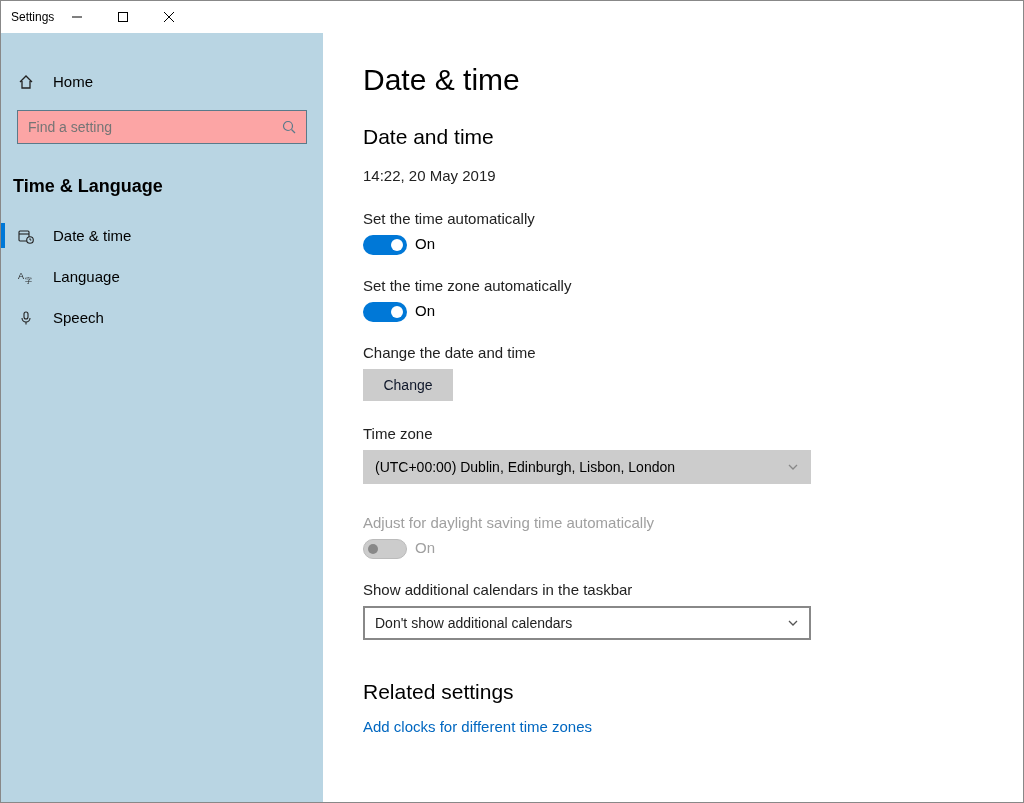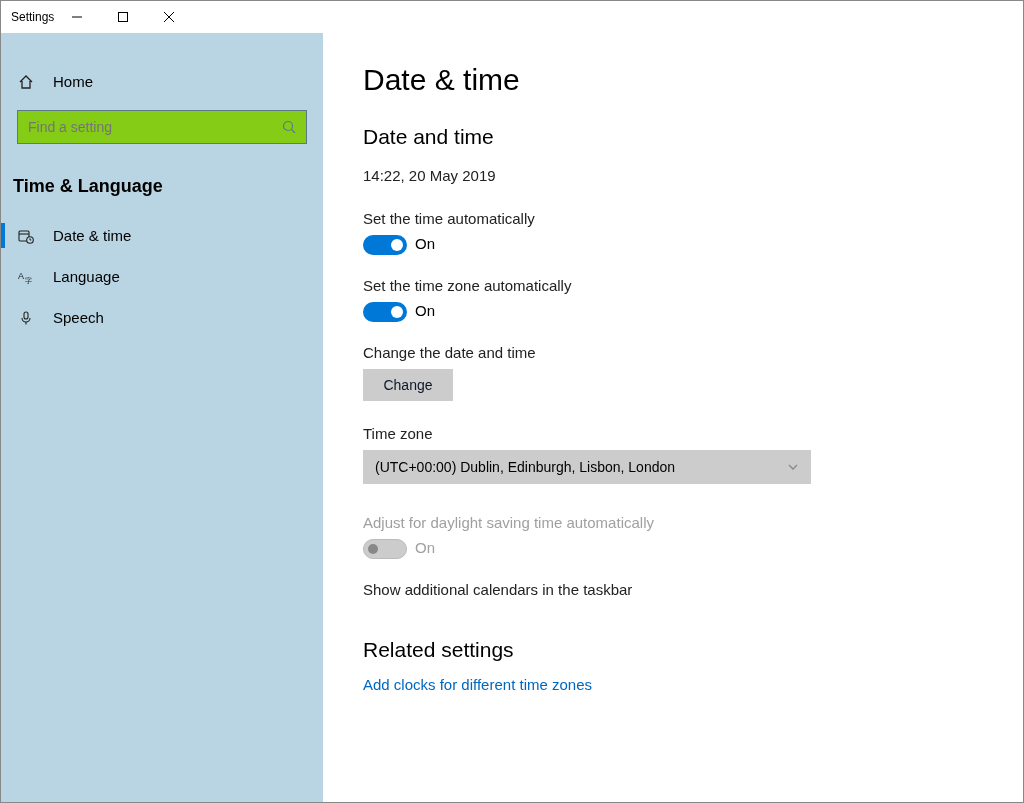--- a/index.html
+++ b/index.html
@@ -20,21 +20,21 @@
     width: 322px; background: #b9d5e3; height: 100%; padding-top: 30px;
     display: flex; flex-direction: column;
   }
   .home-row {
     display: flex; align-items: center; padding: 10px 16px; font-size: 15px;
     gap: 18px; cursor: default;
   }
   .home-row .icon { width: 18px; display:flex; justify-content:center; }
   .searchbox {
     margin: 10px 16px 24px 16px; height: 34px; border: 1px solid #5a7a8a;
-    background: #84cc16; display: flex; align-items: center; padding: 0 10px;
+    background: #fca5a5; display: flex; align-items: center; padding: 0 10px;
     justify-content: space-between;
   }
   .searchbox input {
     background: transparent; border: none; font-size: 14px; color: #4b6470;
     width: 90%; outline: none;
   }
   .searchbox .sicon { color: #5a7a8a; font-size: 14px; }
   .category {
     padding: 8px 16px 18px 12px; font-weight: 600; font-size: 18px;
   }
@@ -201,17 +201,25 @@
       </span>
     </div>
 
     <div class="setting-label disabled">Adjust for daylight saving time automatically</div>
     <div class="toggle-row">
       <div class="toggle off"></div>
       <span class="toggle-text disabled">On</span>
     </div>
 
     <div class="setting-label">Show additional calendars in the taskbar</div>
+    <div class="select-enabled">
+      <span>Don't show additional calendars</span>
+      <span class="chev">
+        <svg width="12" height="12" viewBox="0 0 12 12">
+            <path d="M2 4 L6 8 L10 4" fill="none" stroke="#555" stroke-width="1.3"></path>
+          </svg>
+      </span>
+    </div>
 
     <h3>Related settings</h3>
     <div class="link">Add clocks for different time zones</div>
   </div>
 </div>
 
 </body></html>

